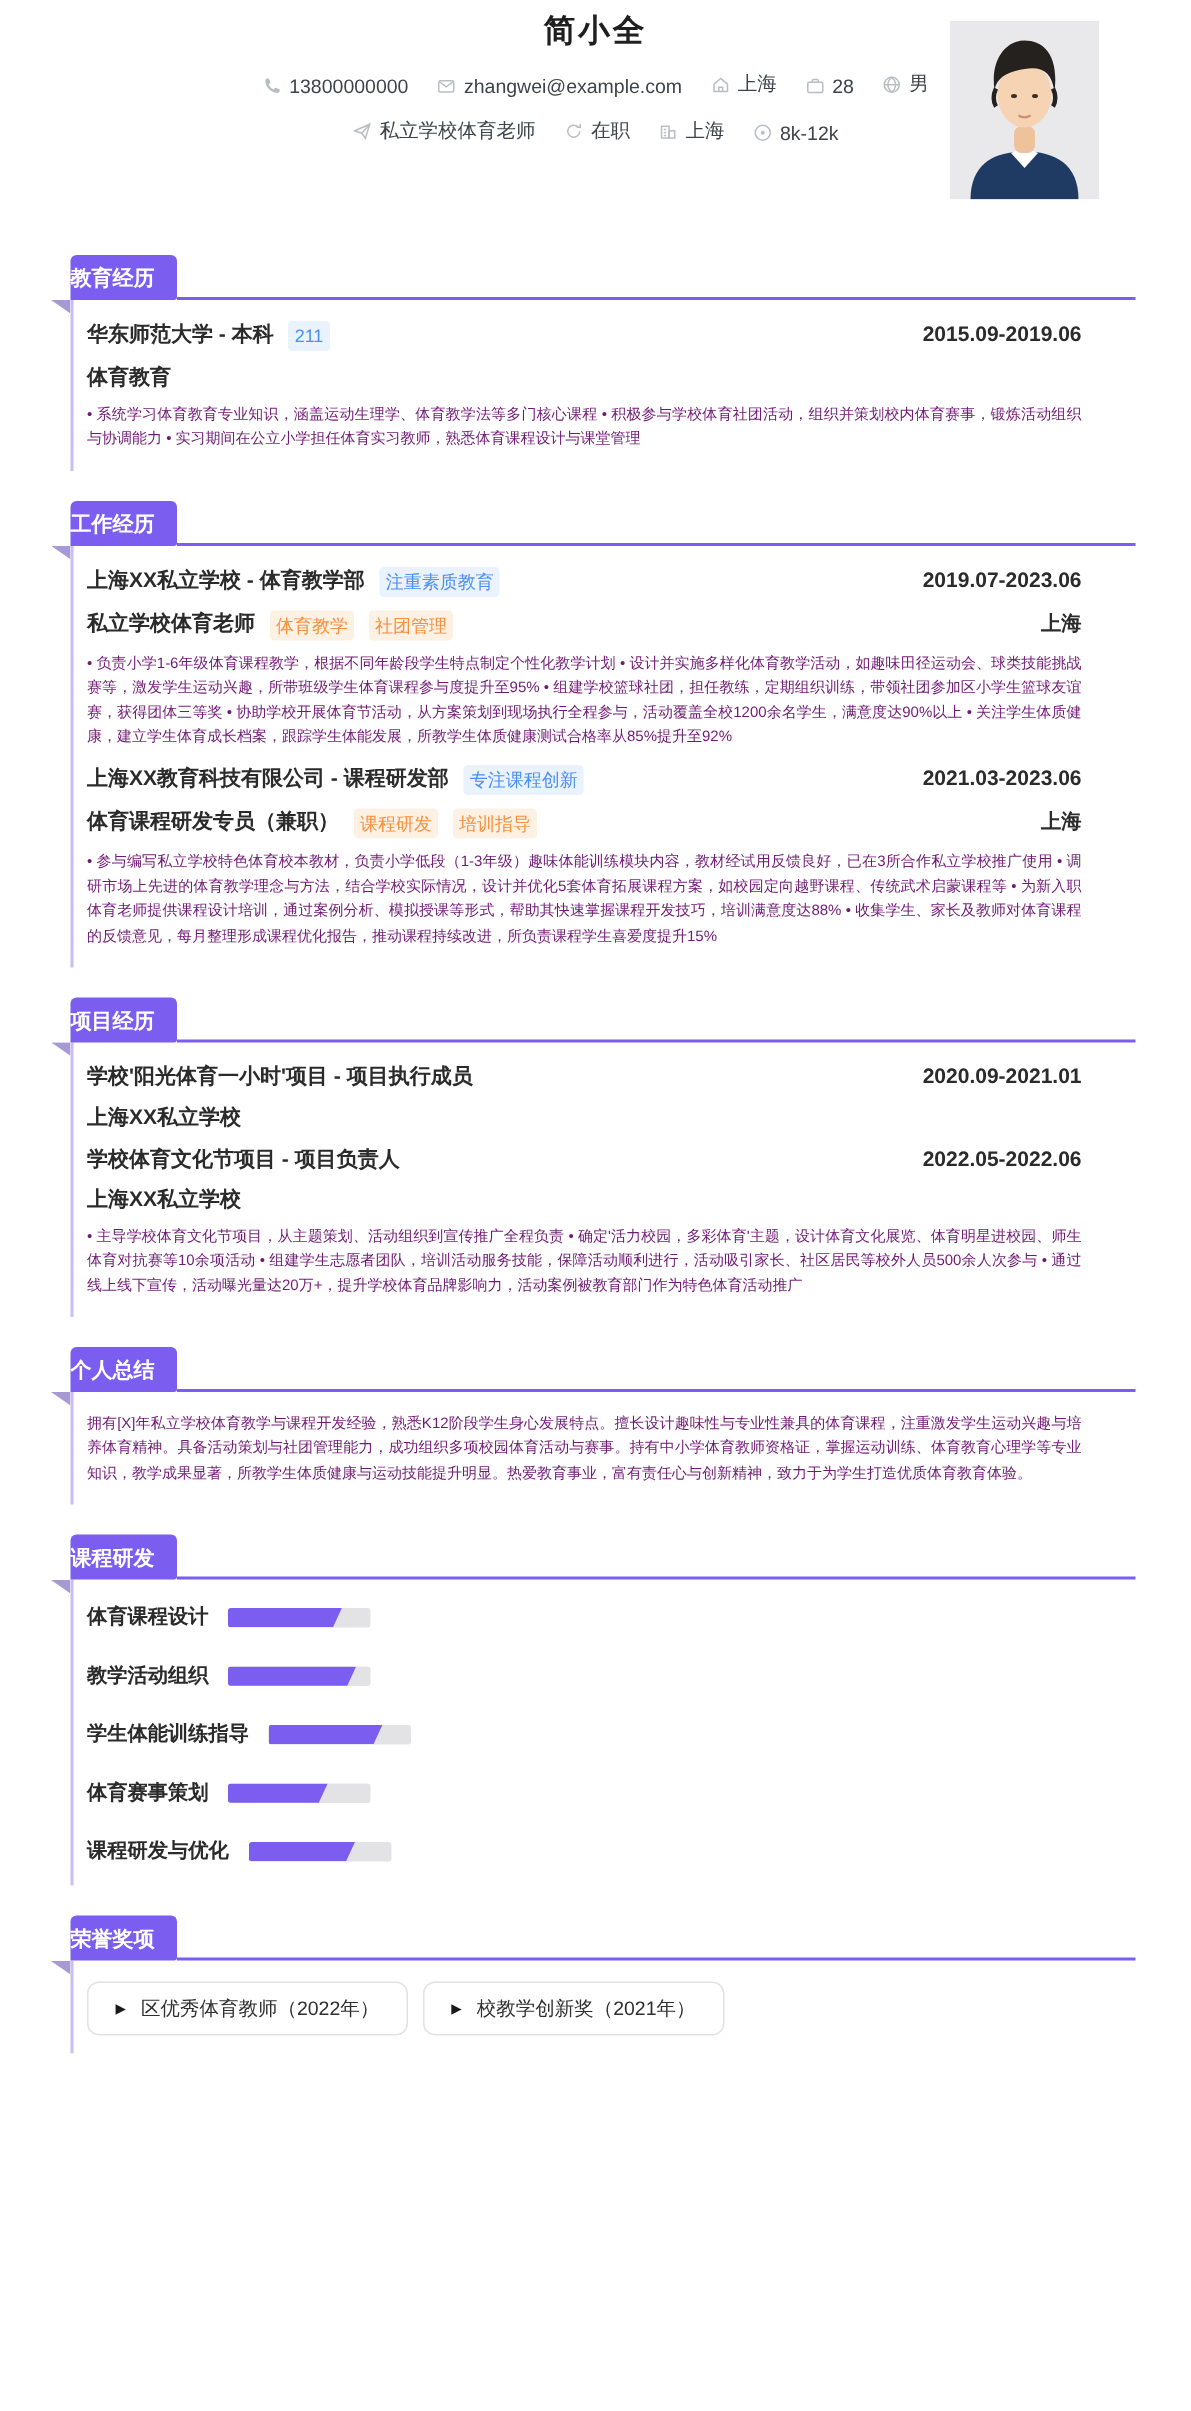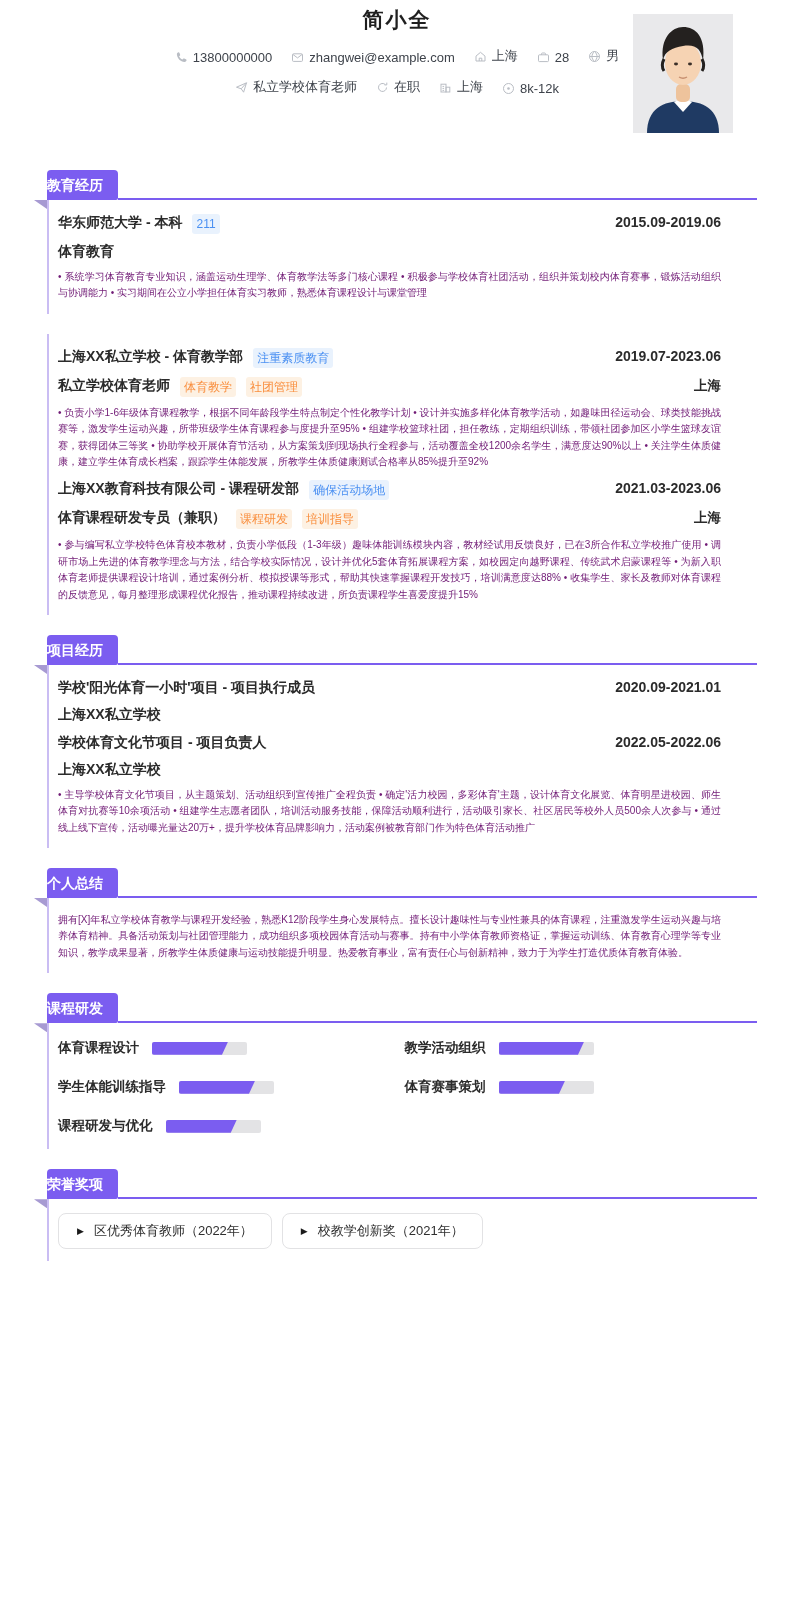--- a/index.html
+++ b/index.html
@@ -48,21 +48,21 @@
   .entry-title{font-size:14px;font-weight:700;color:#2b2b2b;}
   .entry-date{margin-left:auto;font-size:14px;font-weight:700;color:#2b2b2b;white-space:nowrap;}
   .entry-loc{margin-left:auto;font-size:13.5px;font-weight:700;color:#2b2b2b;white-space:nowrap;}
   .desc{margin:8px 0 0 0;font-size:10px;line-height:1.64;color:#701a75;text-align:justify;}
 
   .tag{font-size:12px;line-height:1;padding:4px 4px;border-radius:3px;white-space:nowrap;}
   .tag-blue{color:var(--tag-blue-text);background:var(--tag-blue-bg);}
   .tag-orange{color:var(--tag-orange-text);background:var(--tag-orange-bg);}
 
   
-  .skills-grid{display:grid;grid-template-columns:1fr 1fr;column-gap:80px;row-gap:21px;padding:4px 50px 2px 0;}
+  .skills-grid{display:grid;grid-template-columns:1fr;column-gap:80px;row-gap:21px;padding:4px 50px 2px 0;}
   .skill{display:flex;align-items:center;gap:13px;}
   .skill-label{font-size:13.5px;font-weight:700;color:#2b2b2b;white-space:nowrap;}
   .skill-bar{width:95px;height:13px;background:var(--bar-track);border-radius:2px;position:relative;overflow:hidden;flex:none;}
   .skill-fill{display:block;height:100%;background:var(--bar-fill);
     clip-path:polygon(0 0,100% 0,calc(100% - 6px) 100%,0 100%);}
 
   
   .honors{display:flex;gap:10px;padding-top:2px;}
   .honor-pill{display:flex;align-items:center;gap:10px;border:1px solid #e2e2e4;border-radius:8px;
     padding:8px 18px;font-size:13px;color:#2f2f2f;background:#fff;}
@@ -196,41 +196,48 @@
         </div>
         <div class="entry-row">
           <span class="entry-title">体育教育</span>
         </div>
         <p class="desc">• 系统学习体育教育专业知识，涵盖运动生理学、体育教学法等多门核心课程 • 积极参与学校体育社团活动，组织并策划校内体育赛事，锻炼活动组织与协调能力 • 实习期间在公立小学担任体育实习教师，熟悉体育课程设计与课堂管理</p>
       </div>
     </div>
   </section>
 
   <section class="section">
+    <div class="sec-head-row">
+      <div class="sec-head">
+        <span>工作经历</span>
+        <span class="sec-fold"></span>
+      </div>
+      <div class="sec-line"></div>
+    </div>
     <div class="sec-body">
 
       <div class="entry">
         <div class="entry-row">
           <span class="entry-title">上海XX私立学校 - 体育教学部</span>
           <span class="tag tag-blue">注重素质教育</span>
           <span class="entry-date">2019.07-2023.06</span>
         </div>
         <div class="entry-row">
           <span class="entry-title">私立学校体育老师</span>
           <span class="tag tag-orange">体育教学</span>
           <span class="tag tag-orange">社团管理</span>
           <span class="entry-loc">上海</span>
         </div>
         <p class="desc">• 负责小学1-6年级体育课程教学，根据不同年龄段学生特点制定个性化教学计划 • 设计并实施多样化体育教学活动，如趣味田径运动会、球类技能挑战赛等，激发学生运动兴趣，所带班级学生体育课程参与度提升至95% • 组建学校篮球社团，担任教练，定期组织训练，带领社团参加区小学生篮球友谊赛，获得团体三等奖 • 协助学校开展体育节活动，从方案策划到现场执行全程参与，活动覆盖全校1200余名学生，满意度达90%以上 • 关注学生体质健康，建立学生体育成长档案，跟踪学生体能发展，所教学生体质健康测试合格率从85%提升至92%</p>
       </div>
 
       <div class="entry">
         <div class="entry-row">
           <span class="entry-title">上海XX教育科技有限公司 - 课程研发部</span>
-          <span class="tag tag-blue">确保活动场地</span>
+          <span class="tag tag-blue">专注课程创新</span>
           <span class="entry-date">2021.03-2023.06</span>
         </div>
         <div class="entry-row">
           <span class="entry-title">体育课程研发专员（兼职）</span>
           <span class="tag tag-orange">课程研发</span>
           <span class="tag tag-orange">培训指导</span>
           <span class="entry-loc">上海</span>
         </div>
         <p class="desc">• 参与编写私立学校特色体育校本教材，负责小学低段（1-3年级）趣味体能训练模块内容，教材经试用反馈良好，已在3所合作私立学校推广使用 • 调研市场上先进的体育教学理念与方法，结合学校实际情况，设计并优化5套体育拓展课程方案，如校园定向越野课程、传统武术启蒙课程等 • 为新入职体育老师提供课程设计培训，通过案例分析、模拟授课等形式，帮助其快速掌握课程开发技巧，培训满意度达88% • 收集学生、家长及教师对体育课程的反馈意见，每月整理形成课程优化报告，推动课程持续改进，所负责课程学生喜爱度提升15%</p>
       </div>

